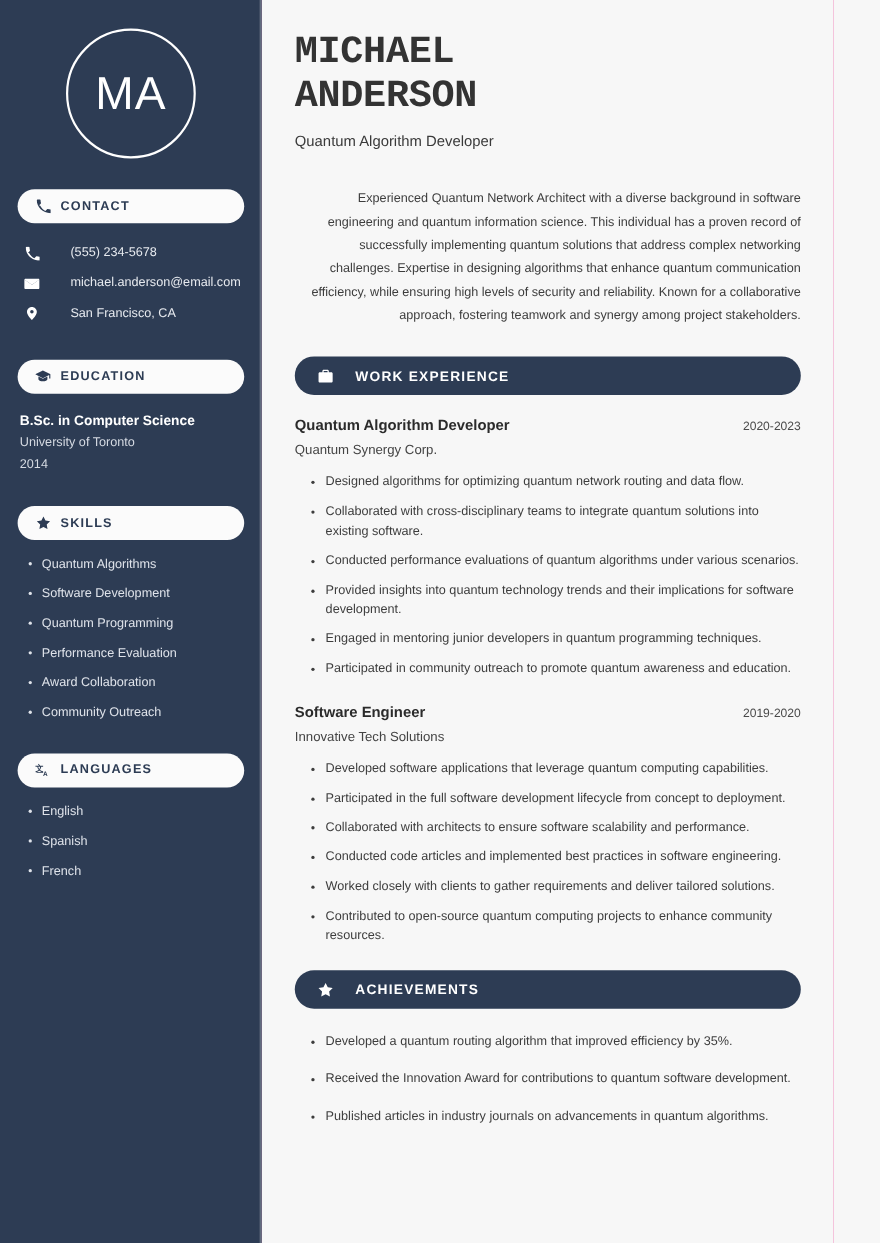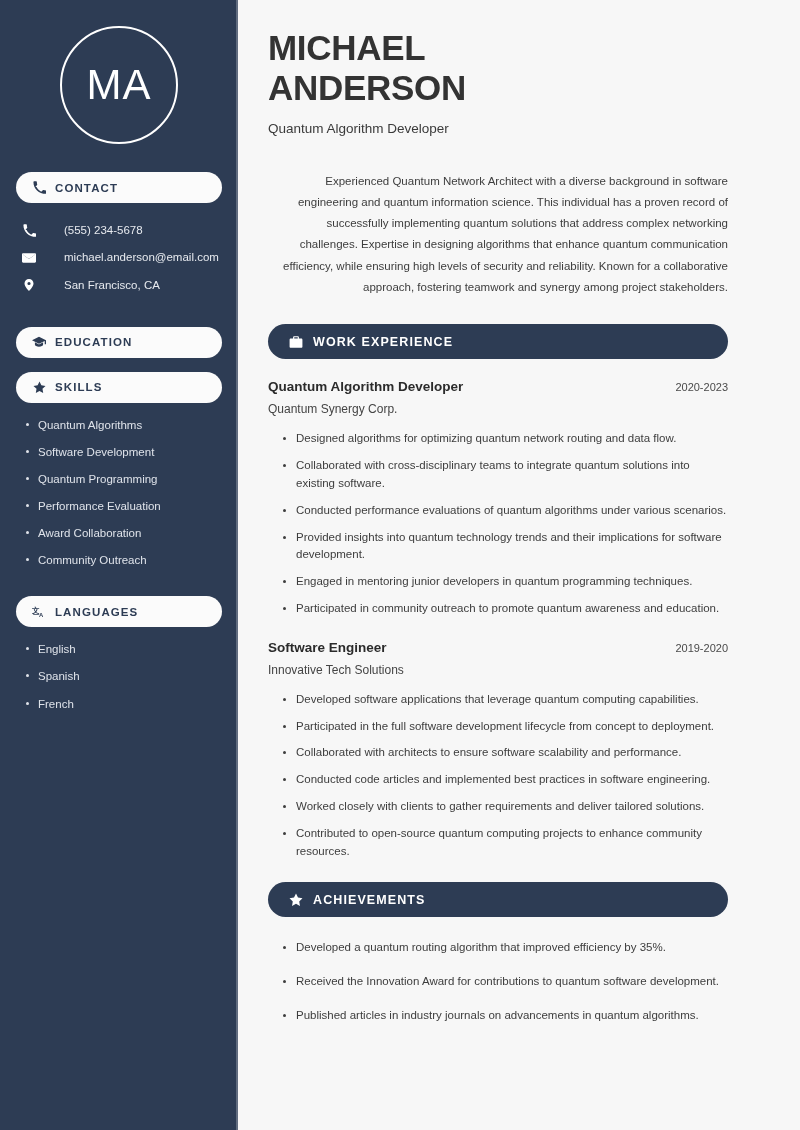--- a/index.html
+++ b/index.html
@@ -147,20 +147,21 @@
     background: #f7f7f7;
     min-width: 0;
   }
 
   .name {
     font-size: 35px;
     font-weight: 700;
     color: #333333;
     line-height: 1.14;
     letter-spacing: -0.3px;
+    font-family: Liberation Mono, monospace;
   }
   .headline {
     font-size: 13.5px;
     color: #3a3a3a;
     margin-top: 12px;
     line-height: 1.4;
   }
 
   .summary {
     font-size: 11.5px;
@@ -171,21 +172,21 @@
     text-align: right;
   }
 
   .section-bar {
     background: #2d3c54;
     color: #ffffff;
     border-radius: 999px;
     height: 35px;
     display: flex;
     align-items: center;
-    gap: 10px;
+    gap: 20px;
     padding: 0 20px;
     font-size: 12.5px;
     font-weight: 700;
     letter-spacing: 1.1px;
     margin-bottom: 20px;
   }
   .section-bar .bar-ico {
     width: 15px; height: 15px;
     flex: 0 0 15px;
     display: flex; align-items: center; justify-content: center;
@@ -292,20 +293,25 @@
     <div class="pill">
       <span class="pill-ico">
         <svg width="14" height="14" viewBox="0 0 24 24" fill="#2d3c54">
             <path d="M12 3L0 9l12 6 9.8-4.9v5.6h2.2V9L12 3z"></path>
             <path d="M5 12.6v4.1c0 1.7 3.1 3.3 7 3.3s7-1.6 7-3.3v-4.1l-7 3.5-7-3.5z"></path>
           </svg>
       </span>
       <span>EDUCATION</span>
     </div>
 
+    <div class="edu-block">
+      <div class="edu-degree">B.Sc. in Computer Science</div>
+      <div class="edu-school">University of Toronto</div>
+      <div class="edu-year">2014</div>
+    </div>
 
     <div class="pill">
       <span class="pill-ico">
         <svg width="13" height="13" viewBox="0 0 24 24" fill="#2d3c54">
             <path d="M12 .9l3.4 7 7.7 1.1-5.6 5.4 1.3 7.7L12 18.5 5.2 22.1l1.3-7.7L.9 9l7.7-1.1z"></path>
           </svg>
       </span>
       <span>SKILLS</span>
     </div>
 

